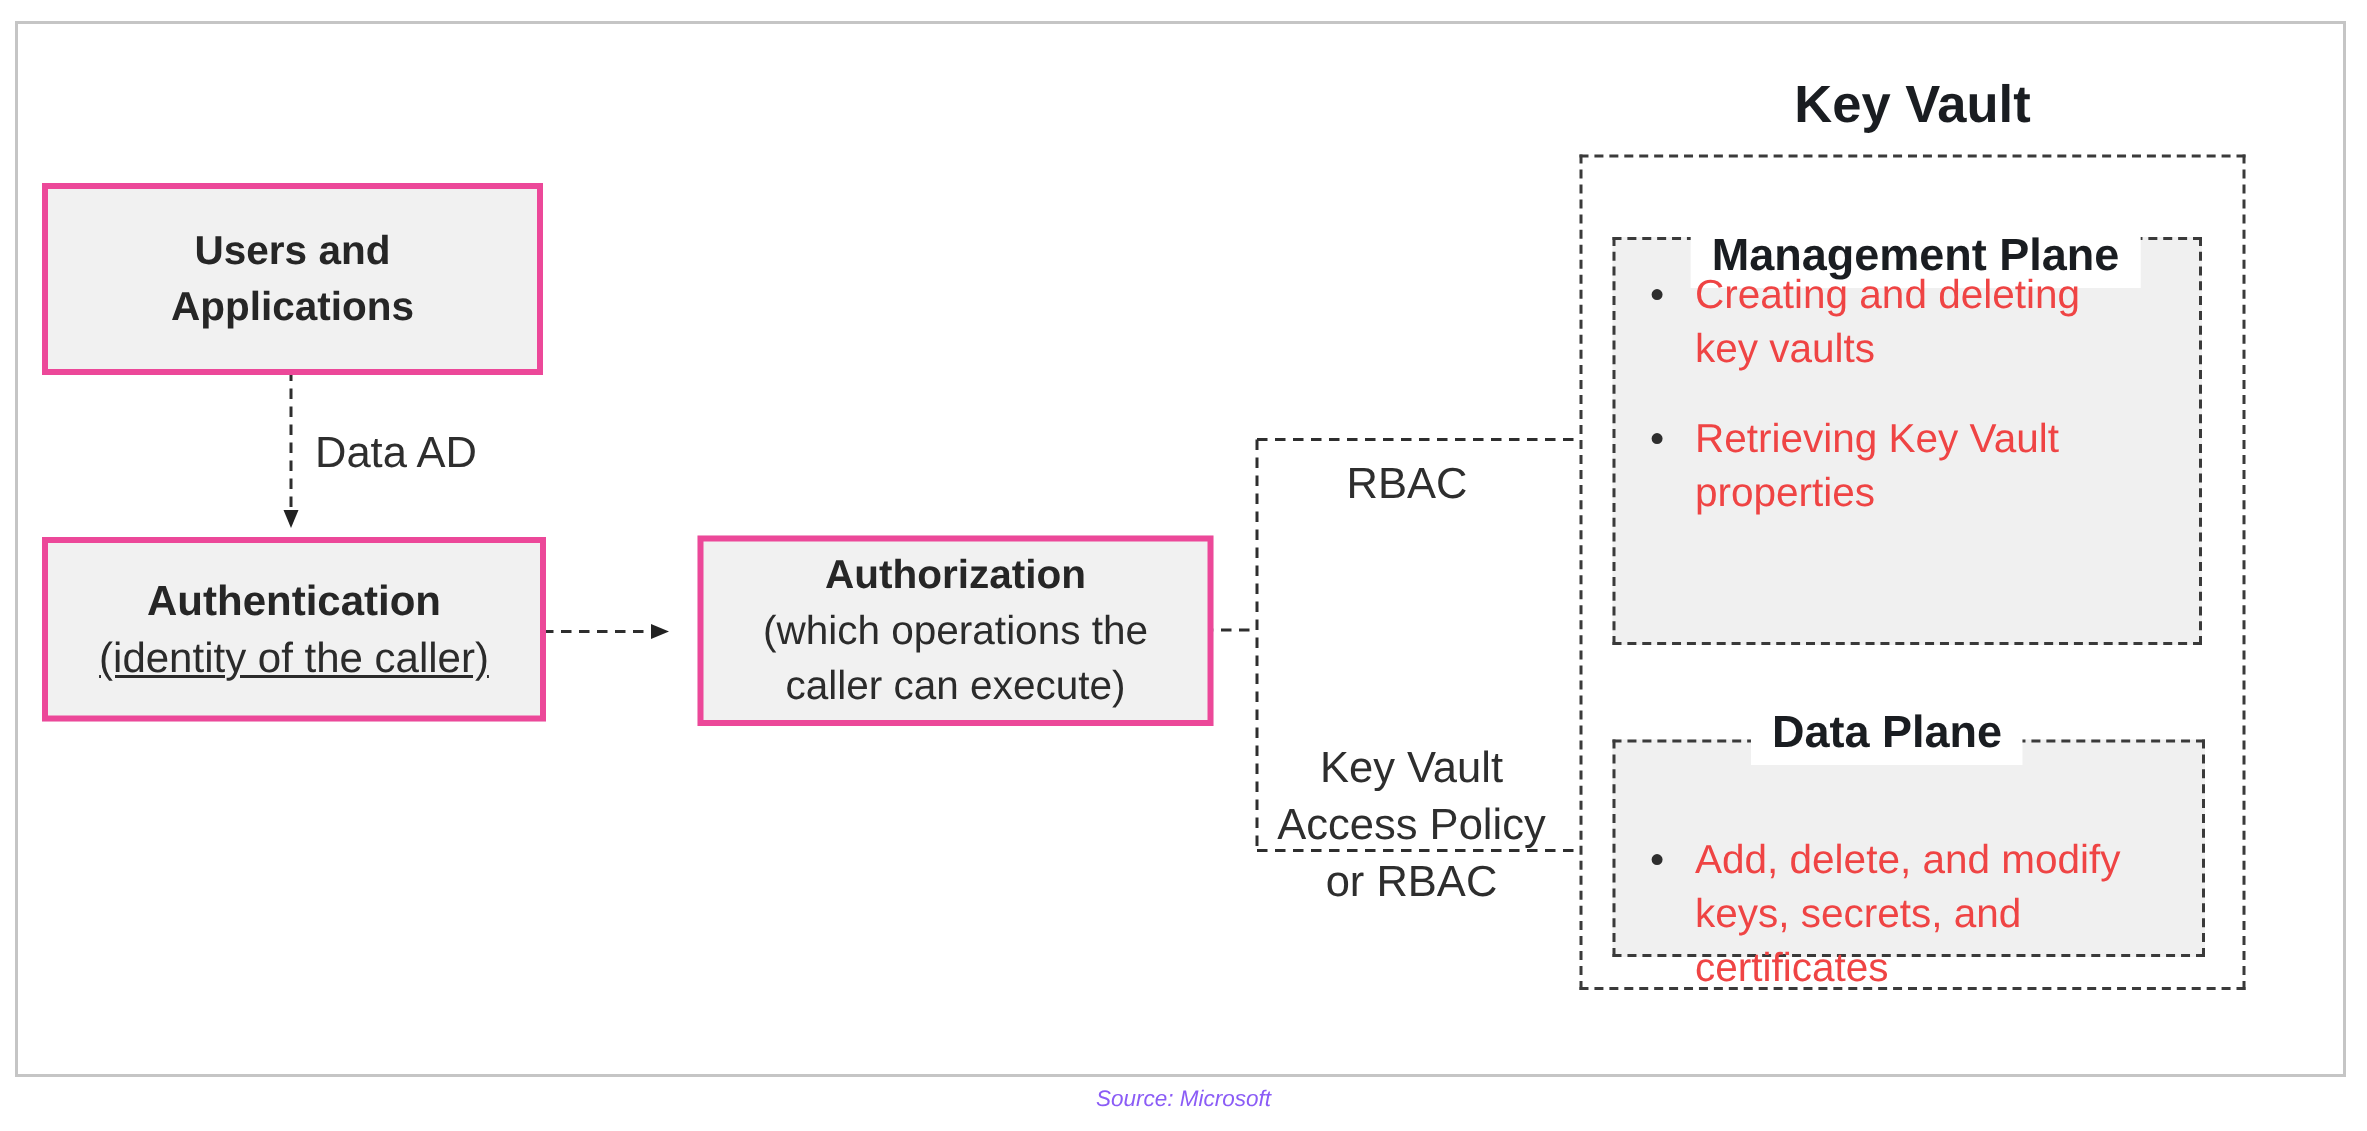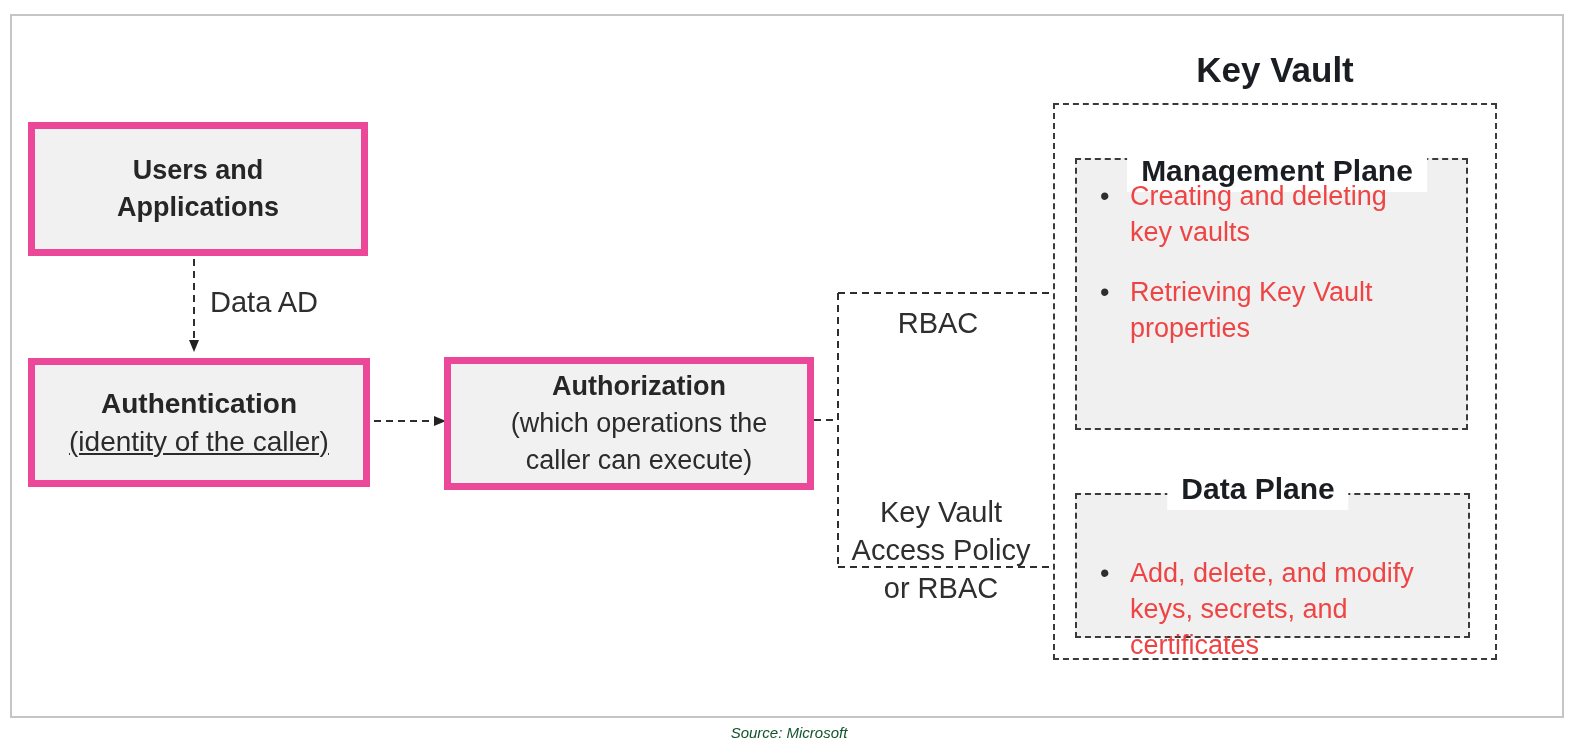--- a/index.html
+++ b/index.html
@@ -24,34 +24,34 @@
   }
   .conn-svg {
     position: absolute;
     left: 0; top: 0;
     width: 1578px; height: 754px;
     pointer-events: none;
   }
   .solid-box {
     position: absolute;
     background: #f1f1f1;
-    border: 7px solid #ec4899;
+    border: 4px solid #ec4899;
     display: flex;
     flex-direction: column;
     align-items: center;
     justify-content: center;
     text-align: center;
     color: #262626;
   }
   .box-users { left: 28px; top: 122px; width: 326px; height: 120px; }
   .box-users .box-title { font-size: 27px; font-weight: bold; line-height: 37px; }
   .box-auth { left: 28px; top: 358px; width: 328px; height: 115px; }
   .box-auth .box-title { font-size: 28px; font-weight: bold; line-height: 38px; }
   .box-auth .box-sub { font-size: 28px; line-height: 38px; color: #2b2b2b; text-decoration: underline; }
-  .box-authz { left: 444px; top: 357px; width: 336px; height: 119px; padding-left: 20px; }
+  .box-authz { left: 465px; top: 357px; width: 336px; height: 119px; }
   .box-authz .box-title { font-size: 27px; font-weight: bold; line-height: 37px; }
   .box-authz .box-sub { font-size: 27px; line-height: 37px; color: #2b2b2b; }
 
   .edge-label {
     position: absolute;
     color: #2e2e2e;
     font-size: 29px;
     line-height: 37px;
     white-space: nowrap;
   }
@@ -119,21 +119,21 @@
     top: 0;
     color: #2e2e2e;
   }
   .source-caption {
     position: absolute;
     left: 0; top: 724px;
     width: 1578px;
     text-align: center;
     font-size: 15px;
     font-style: italic;
-    color: #14532d;
+    color: #8b5cf6;
   }
 </style>
 </head>
 <body>
 
 <div class="stage">
   <div class="frame"></div>
 
   <svg class="conn-svg" viewBox="0 0 1578 754" xmlns="http://www.w3.org/2000/svg">
     <defs>

